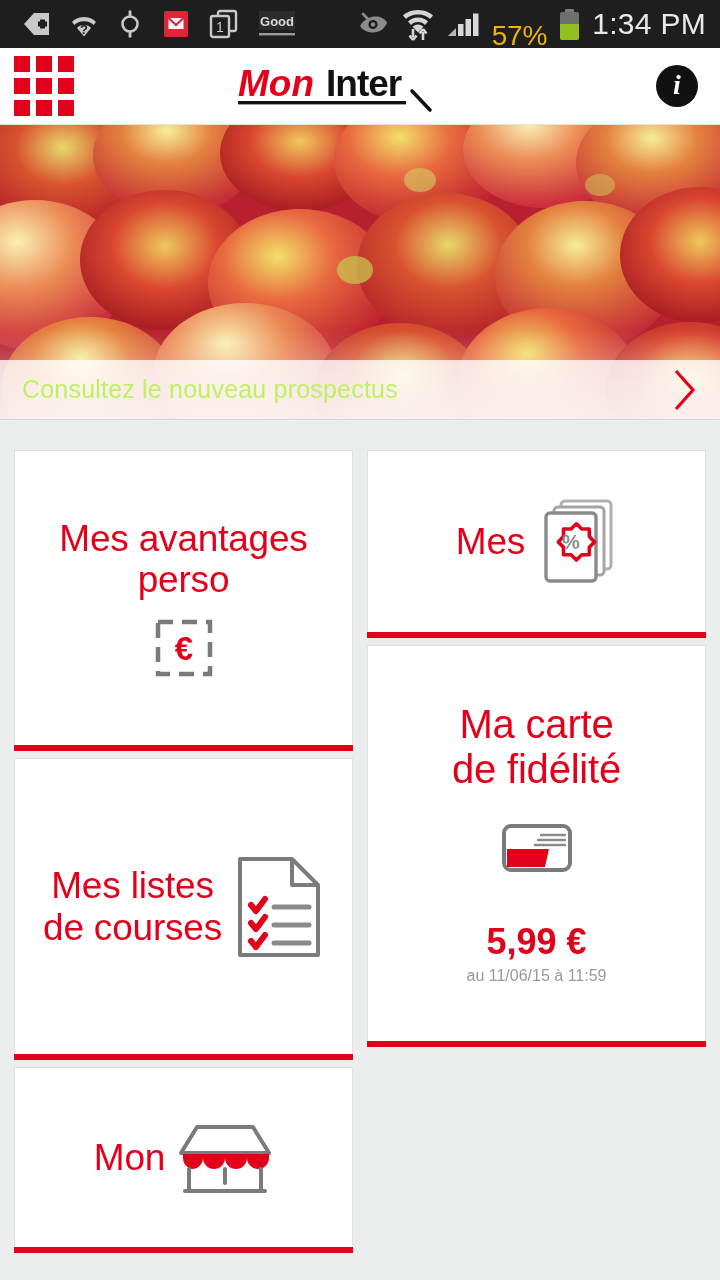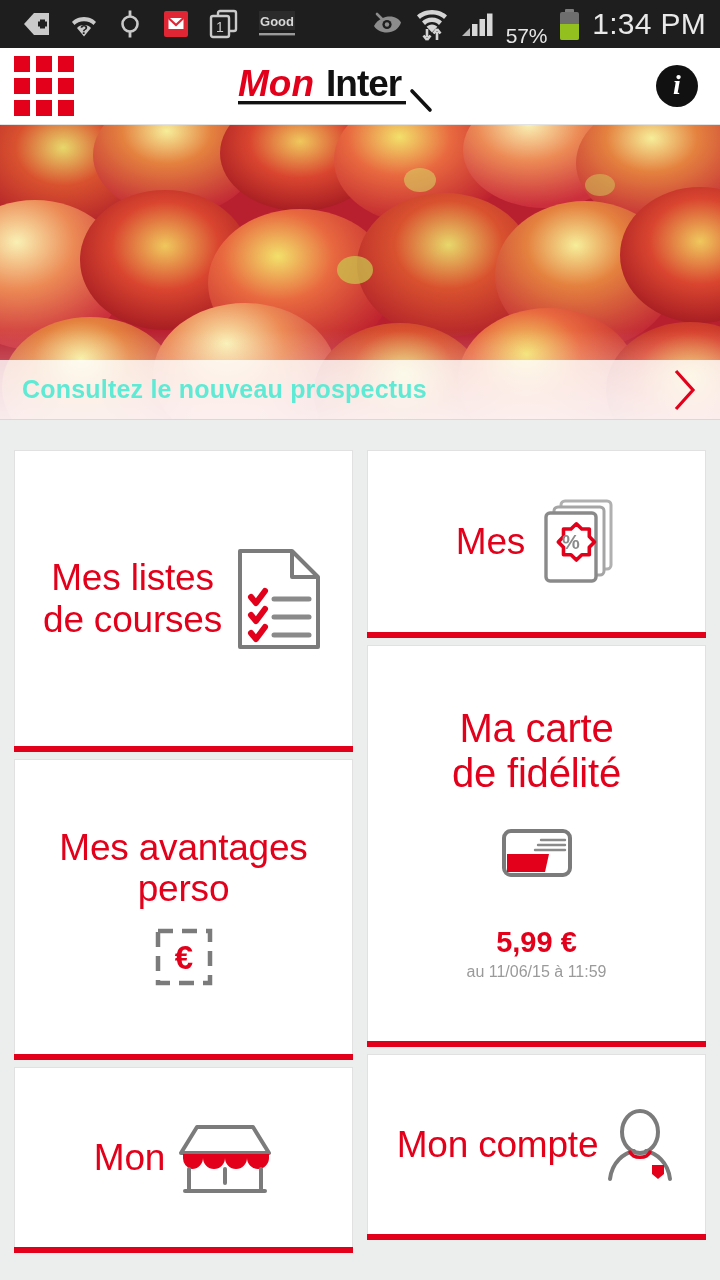--- a/index.html
+++ b/index.html
@@ -22,21 +22,21 @@
   .sb-left{ display:flex; align-items:center; gap:18px; }
   .sb-right{ display:flex; align-items:center; gap:13px; margin-left:auto; }
 
   .ico{ display:block; }
 
   .sb-clock{
     color:#e9e9e9; font-size:30px; letter-spacing:0.3px;
     font-family:"Liberation Sans", sans-serif;
     white-space:nowrap;
   }
-  .sb-pct{ color:#e5e5e5; font-size:21px; letter-spacing:-0.2px;margin-top:23px;}
+  .sb-pct{ color:#eab308; font-size:28px; letter-spacing:-0.2px;margin-top:23px;}
 
   
   .batt{ width:19px; height:31px; position:relative; }
   .batt .cap{ position:absolute; left:5px; top:0; width:9px; height:4px; background:#7c7c7c; border-radius:1px;}
   .batt .body{ position:absolute; left:0; top:3px; width:19px; height:28px; background:#6e6e6e; border-radius:2px; overflow:hidden;}
   .batt .fill{ position:absolute; left:0; bottom:0; width:19px; height:57%; background:#93c01f; }
 
   
   .appbar{
     height:77px; width:720px; background:#ffffff;
@@ -74,21 +74,21 @@
   .hero-photo{ position:absolute; inset:0; }
 
   .hero-caption{
     position:absolute; left:0; bottom:0; width:720px; height:60px;
     background:rgba(255,255,255,0.80);
     display:flex; align-items:center; padding:0 22px;
     border-bottom:1px solid #d9d9d9;
     cursor:pointer;
   }
   .hero-caption .txt{
-    font-size:25px; color:#5eead4; letter-spacing:0.2px; font-weight:700;
+    font-size:25px; color:#bef264; letter-spacing:0.2px; font-weight:400;
   }
   .chev{ margin-left:auto; width:26px; height:44px; }
 
   
   .grid{
     position:absolute; left:0; top:440px; width:720px; height:840px;
     padding:10px 14px 0 14px;
     display:flex; gap:14px;
   }
   .col{ flex:1; display:flex; flex-direction:column; gap:13px; }
@@ -116,21 +116,21 @@
     color:#e3001b;
     font-weight:300;
     line-height:1.12;
     text-align:center;
     letter-spacing:-0.2px;
   }
   .t-label.s36{ font-size:37px; }
   .t-label.s35{ font-size:40px; }
 
   .amount{
-    color:#e3001b; font-size:29px; font-weight:bold; letter-spacing:0px;margin-top:16px;
+    color:#e3001b; font-size:36px; font-weight:bold; letter-spacing:0px;margin-top:16px;
   }
   .amount-sub{
     color:#9a9a9a; font-size:16px; font-weight:300; margin-top:4px; letter-spacing:0px;
   }
 
   .h-mes-listes   { height:296px; }
   .h-avantages    { height:295px; }
   .h-magasin      { height:180px; }
   .h-prospectus   { height:182px; }
   .h-fidelite     { height:396px; }
@@ -311,20 +311,33 @@
     <svg class="chev" viewBox="0 0 26 44">
       <path d="M4 3 L21 22 L4 41" fill="none" stroke="#e3001b" stroke-width="3.2"></path>
     </svg>
   </div>
 </div>
 
 <div class="grid">
 
   <div class="col">
 
+    <div class="tile h-avantages">
+      <div class="tile-inner vert">
+        <div style="text-align:center;">
+          <div class="t-label s36">Mes avantages</div>
+          <div class="t-label s36">perso</div>
+        </div>
+        <svg class="icon-wrap" width="60" height="60" viewBox="0 0 60 60">
+          <rect x="4" y="4" width="52" height="52" fill="none" stroke="#7b7b7b" stroke-width="4.5" stroke-dasharray="15 9"></rect>
+          <text x="30" y="42" font-family="Liberation Sans, sans-serif" font-size="33" font-weight="bold" fill="#e3001b" text-anchor="middle">€</text>
+        </svg>
+      </div>
+    </div>
+
     <div class="tile h-mes-listes">
       <div class="tile-inner">
         <div style="text-align:center;">
           <div class="t-label s36">Mes listes</div>
           <div class="t-label s36">de courses</div>
         </div>
         <svg class="icon-wrap" width="90" height="108" viewBox="0 0 90 108">
           <path d="M6 6 H58 L84 32 V102 H6 Z" fill="#ffffff" stroke="#7b7b7b" stroke-width="4" stroke-linejoin="round"></path>
           <path d="M58 6 V32 H84" fill="none" stroke="#7b7b7b" stroke-width="4" stroke-linejoin="round"></path>
           <g fill="none" stroke="#e3001b" stroke-width="6" stroke-linecap="round" stroke-linejoin="round">
@@ -334,33 +347,20 @@
           </g>
           <g stroke="#8a8a8a" stroke-width="5" stroke-linecap="round">
             <path d="M40 54 H75"></path>
               <path d="M40 72 H75"></path>
               <path d="M40 90 H75"></path>
           </g>
         </svg>
       </div>
     </div>
 
-    <div class="tile h-avantages">
-      <div class="tile-inner vert">
-        <div style="text-align:center;">
-          <div class="t-label s36">Mes avantages</div>
-          <div class="t-label s36">perso</div>
-        </div>
-        <svg class="icon-wrap" width="60" height="60" viewBox="0 0 60 60">
-          <rect x="4" y="4" width="52" height="52" fill="none" stroke="#7b7b7b" stroke-width="4.5" stroke-dasharray="15 9"></rect>
-          <text x="30" y="42" font-family="Liberation Sans, sans-serif" font-size="33" font-weight="bold" fill="#e3001b" text-anchor="middle">€</text>
-        </svg>
-      </div>
-    </div>
-
     <div class="tile h-magasin">
       <div class="tile-inner">
         <div style="text-align:center;">
           <div class="t-label s36">Mon</div>
         </div>
         <svg class="icon-wrap" width="96" height="74" viewBox="0 0 96 74">
           <path d="M20 6 H76 L92 32 H4 Z" fill="#ffffff" stroke="#7b7b7b" stroke-width="4" stroke-linejoin="round"></path>
           <path d="M6 33 h86 v4 a11 11 0 0 1 -11 11 a11 11 0 0 1 -11 -11 a11 11 0 0 1 -11 11
                    a11 11 0 0 1 -11 -11 a11 11 0 0 1 -11 11 a11 11 0 0 1 -11 -11
                    a11 11 0 0 1 -11 11 a11 11 0 0 1 -9 -11 Z" fill="#e3001b"></path>
@@ -410,27 +410,14 @@
           </g>
         </svg>
 
         <div style="text-align:center;">
           <div class="amount">5,99 €</div>
           <div class="amount-sub">au 11/06/15 à 11:59</div>
         </div>
       </div>
     </div>
 
-    <div class="tile h-compte">
-      <div class="tile-inner" style="gap:6px;">
-        <div style="text-align:center;">
-          <div class="t-label s36">Mon compte</div>
-        </div>
-        <svg class="icon-wrap" width="72" height="76" viewBox="0 0 72 76">
-          <ellipse cx="36" cy="25" rx="18" ry="21" fill="#ffffff" stroke="#7b7b7b" stroke-width="4"></ellipse>
-          <path d="M6 72 C8 55 20 46 30 44 M42 44 C52 46 64 55 66 72" fill="none" stroke="#7b7b7b" stroke-width="4" stroke-linecap="round"></path>
-          <path d="M26 45 C29 52 43 52 46 45" fill="none" stroke="#e3001b" stroke-width="3.4" stroke-linecap="round"></path>
-          <path d="M48 58 h12 v9 l-6 5 l-6 -5 Z" fill="#e3001b"></path>
-        </svg>
-      </div>
-    </div>
   </div>
 </div>
 
 </body></html>

